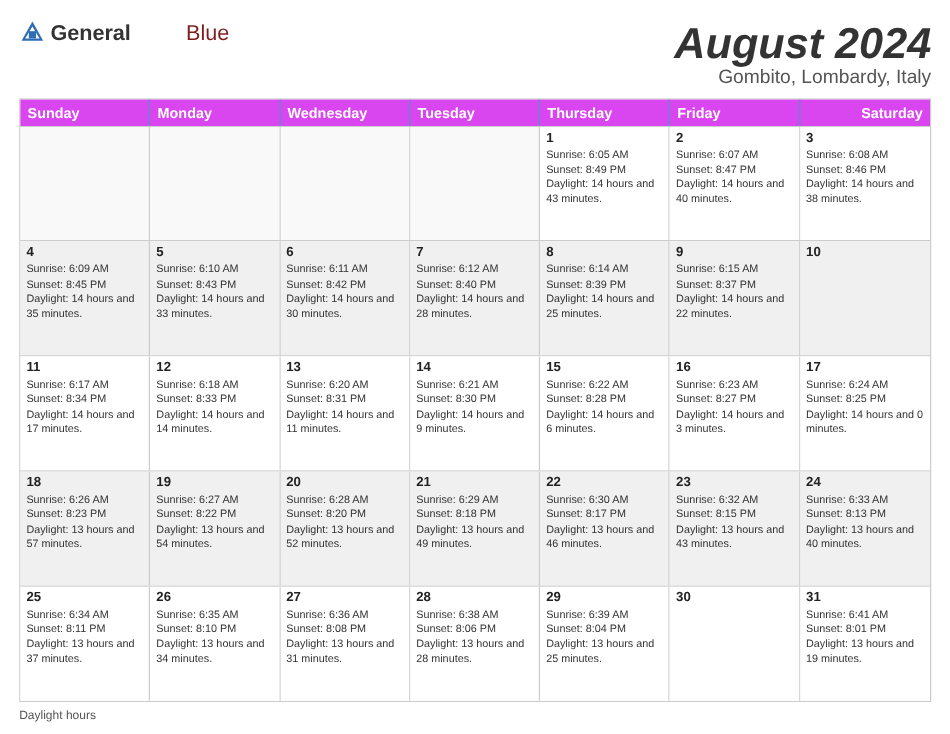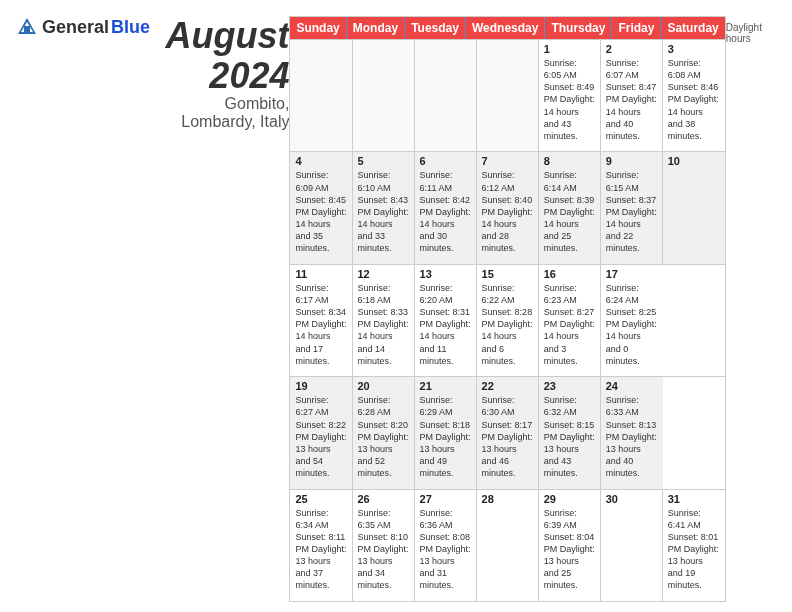--- a/index.html
+++ b/index.html
@@ -8,42 +8,43 @@
       background: #fff;
       width: 792px;
       height: 612px;
       overflow: hidden;
     }
     .page {
       width: 792px;
       height: 612px;
       padding: 16px 16px 10px 16px;
       display: flex;
-      flex-direction: row;
+      flex-direction: column;
     }
     .header {
       display: flex;
       justify-content: space-between;
       align-items: flex-start;
       margin-bottom: 8px;
     }
     .logo {
       display: flex;
       align-items: center;
       gap: 2px;
     }
     .logo-text-general {
       font-size: 18px;
       font-weight: bold;
       color: #333;
     }
     .logo-text-blue {
       font-size: 18px;
-      font-weight: bold;
-      color: #1d4ed8;
+      font-weight: normal;
+      color: #7f1d1d;
+      margin-left: 44px;
     }
     .logo-icon {
       width: 22px;
       height: 22px;
       margin-right: 2px;
     }
     .title-block {
       text-align: right;
     }
     .title-month {
@@ -59,21 +60,21 @@
     }
     .calendar {
       flex: 1;
       display: flex;
       flex-direction: column;
       border: 1px solid #ccc;
     }
     .cal-header-row {
       display: grid;
       grid-template-columns: repeat(7, 1fr);
-      background: #ef4444;
+      background: #d946ef;
     }
     .cal-header-cell {
       color: #fff;
       font-size: 12px;
       font-weight: bold;
       padding: 4px 6px;
       text-align: left;
       border-right: 1px solid #5090cc;
     }
     .cal-header-cell:last-child { border-right: none; text-align: right; }
@@ -135,22 +136,22 @@
     <div class="title-block">
       <div class="title-month">August 2024</div>
       <div class="title-location">Gombito, Lombardy, Italy</div>
     </div>
   </div>
 
   <div class="calendar">
     <div class="cal-header-row">
     <div class="cal-header-cell">Sunday</div>
         <div class="cal-header-cell">Monday</div>
+        <div class="cal-header-cell">Wednesday</div>
         <div class="cal-header-cell">Tuesday</div>
-        <div class="cal-header-cell">Wednesday</div>
         <div class="cal-header-cell">Thursday</div>
         <div class="cal-header-cell">Friday</div>
         <div class="cal-header-cell">Saturday</div>
       </div>
     <div class="cal-body">
     <div class="cal-row">
           <div class="cal-cell empty"></div>
           <div class="cal-cell empty"></div>
           <div class="cal-cell empty"></div>
           <div class="cal-cell empty"></div>
@@ -227,40 +228,52 @@
 Sunset: 8:33 PM
 Daylight: 14 hours and 14 minutes.</div>
           </div>
           <div class="cal-cell">
             <div class="day-number">13</div>
             <div class="day-info">Sunrise: 6:20 AM
 Sunset: 8:31 PM
 Daylight: 14 hours and 11 minutes.</div>
           </div>
           <div class="cal-cell">
+            <div class="day-number">14</div>
+            <div class="day-info">Sunrise: 6:21 AM
+Sunset: 8:30 PM
+Daylight: 14 hours and 9 minutes.</div>
+          </div>
+          <div class="cal-cell">
             <div class="day-number">15</div>
             <div class="day-info">Sunrise: 6:22 AM
 Sunset: 8:28 PM
 Daylight: 14 hours and 6 minutes.</div>
           </div>
           <div class="cal-cell">
             <div class="day-number">16</div>
             <div class="day-info">Sunrise: 6:23 AM
 Sunset: 8:27 PM
 Daylight: 14 hours and 3 minutes.</div>
           </div>
           <div class="cal-cell">
             <div class="day-number">17</div>
             <div class="day-info">Sunrise: 6:24 AM
 Sunset: 8:25 PM
 Daylight: 14 hours and 0 minutes.</div>
           </div>
         </div>
         <div class="cal-row">
           <div class="cal-cell alt-row">
+            <div class="day-number">18</div>
+            <div class="day-info">Sunrise: 6:26 AM
+Sunset: 8:23 PM
+Daylight: 13 hours and 57 minutes.</div>
+          </div>
+          <div class="cal-cell alt-row">
             <div class="day-number">19</div>
             <div class="day-info">Sunrise: 6:27 AM
 Sunset: 8:22 PM
 Daylight: 13 hours and 54 minutes.</div>
           </div>
           <div class="cal-cell alt-row">
             <div class="day-number">20</div>
             <div class="day-info">Sunrise: 6:28 AM
 Sunset: 8:20 PM
 Daylight: 13 hours and 52 minutes.</div>
@@ -304,20 +317,23 @@
 Daylight: 13 hours and 34 minutes.</div>
           </div>
           <div class="cal-cell">
             <div class="day-number">27</div>
             <div class="day-info">Sunrise: 6:36 AM
 Sunset: 8:08 PM
 Daylight: 13 hours and 31 minutes.</div>
           </div>
           <div class="cal-cell">
             <div class="day-number">28</div>
+            <div class="day-info">Sunrise: 6:38 AM
+Sunset: 8:06 PM
+Daylight: 13 hours and 28 minutes.</div>
           </div>
           <div class="cal-cell">
             <div class="day-number">29</div>
             <div class="day-info">Sunrise: 6:39 AM
 Sunset: 8:04 PM
 Daylight: 13 hours and 25 minutes.</div>
           </div>
           <div class="cal-cell">
             <div class="day-number">30</div>
           </div>

